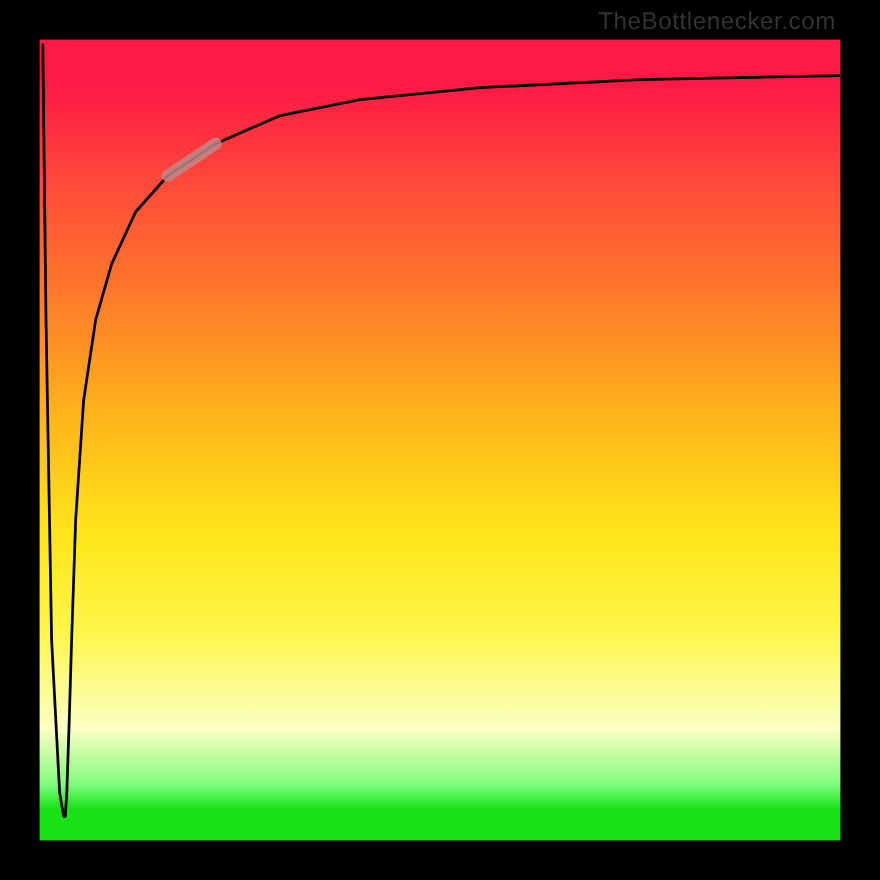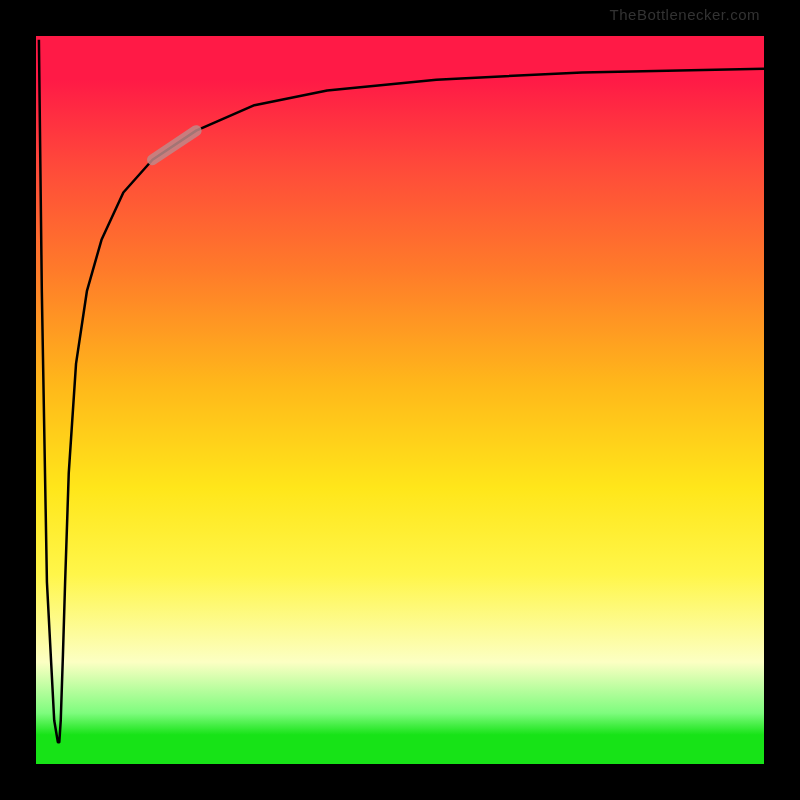--- a/index.html
+++ b/index.html
@@ -42,21 +42,21 @@
     left: 0;
     top: 0;
     width: 728px;
     height: 728px;
   }
   .watermark {
     position: absolute;
     top: 6px;
     right: 40px;
     color: #333;
-    font-size: 15px;
+    font-size: 22px;
     letter-spacing: 0.5px;
     font-weight: 400;
   }
 </style>
 </head>
 <body>
 
 <div class="stage">
 
   <div class="watermark">

